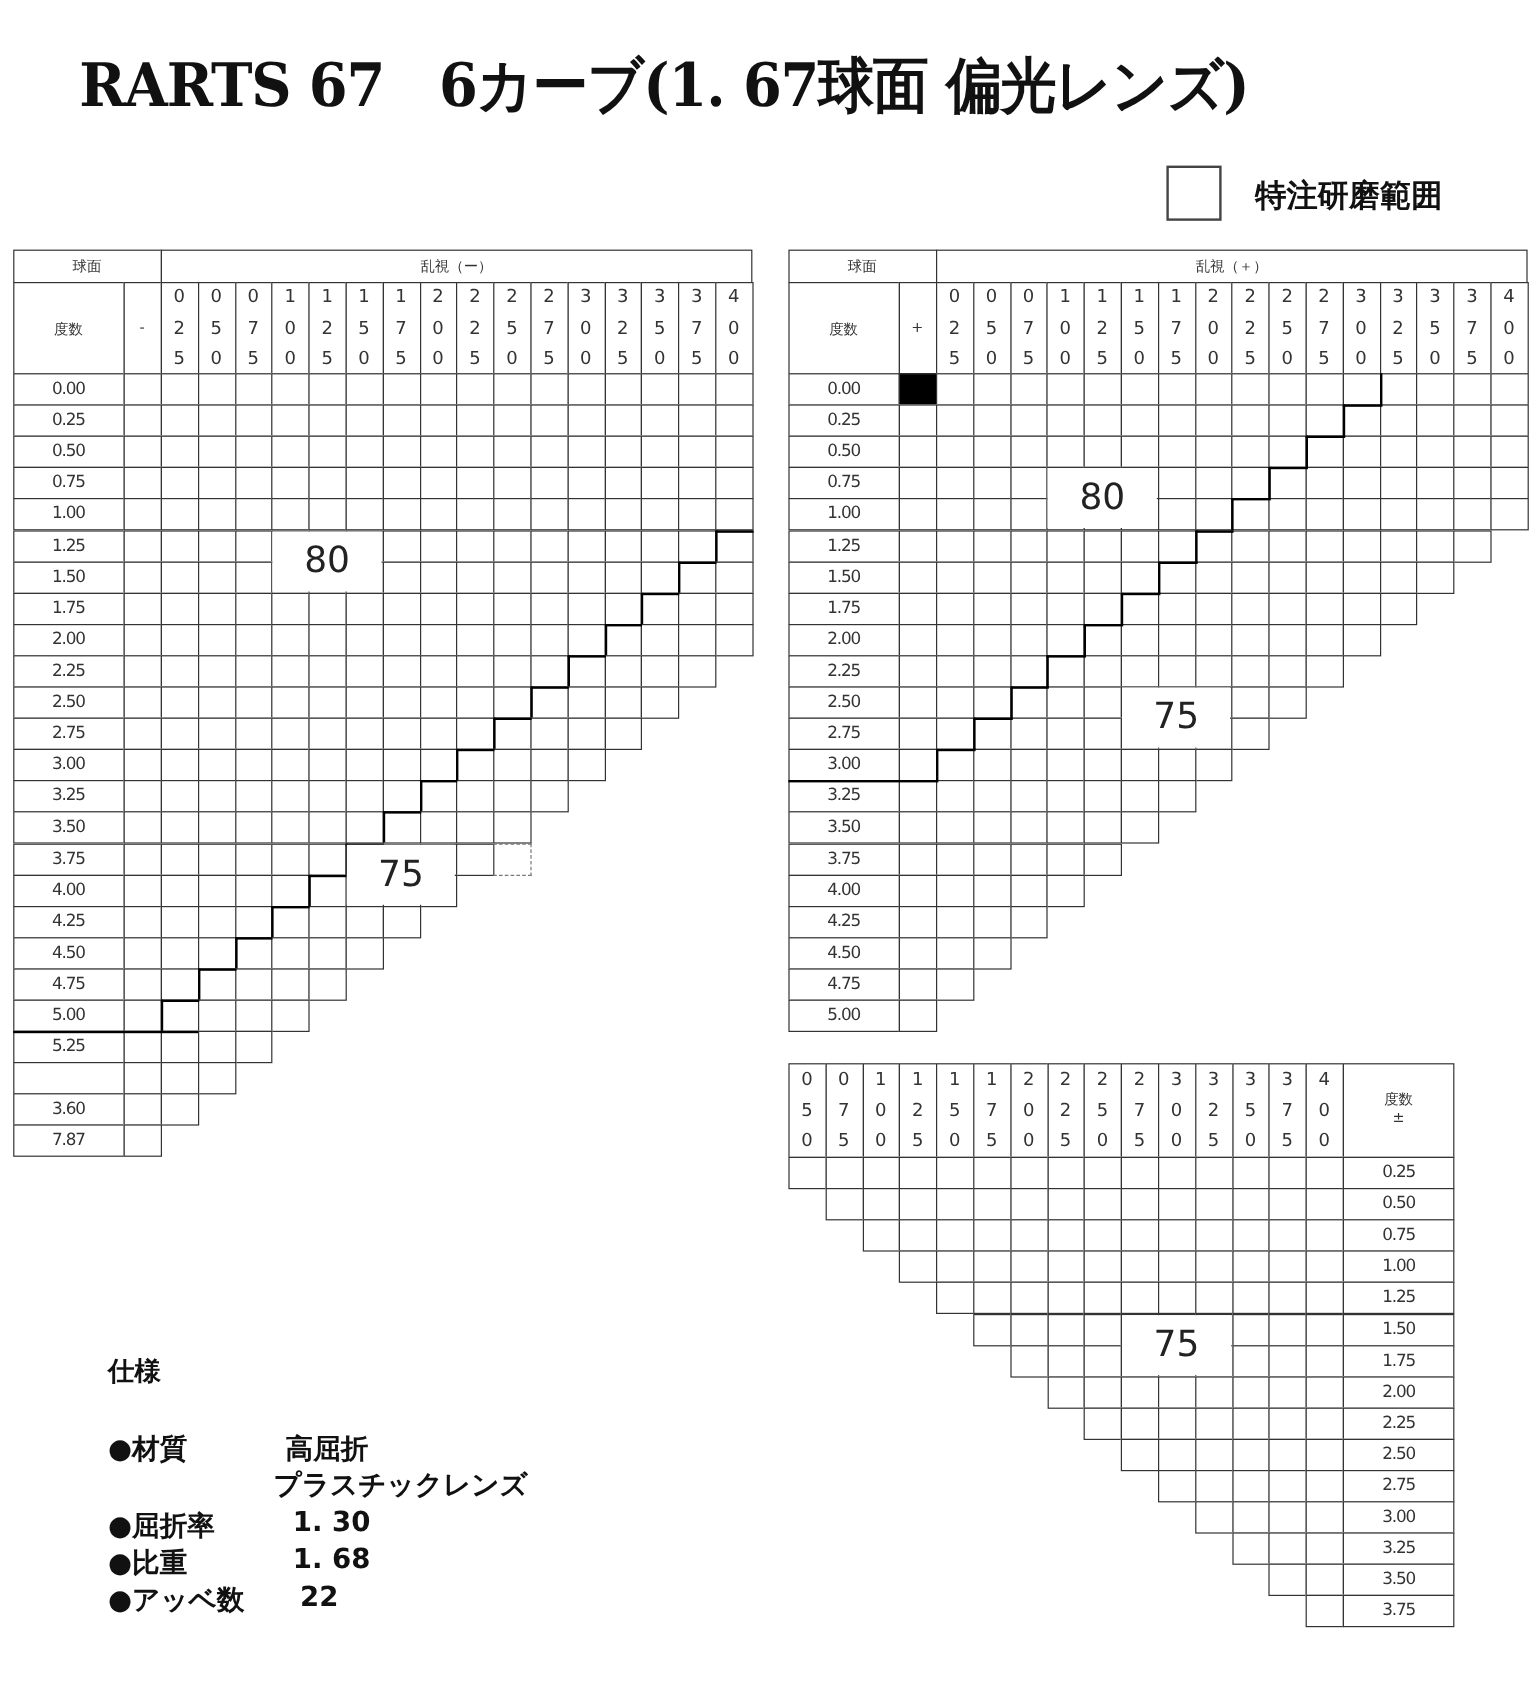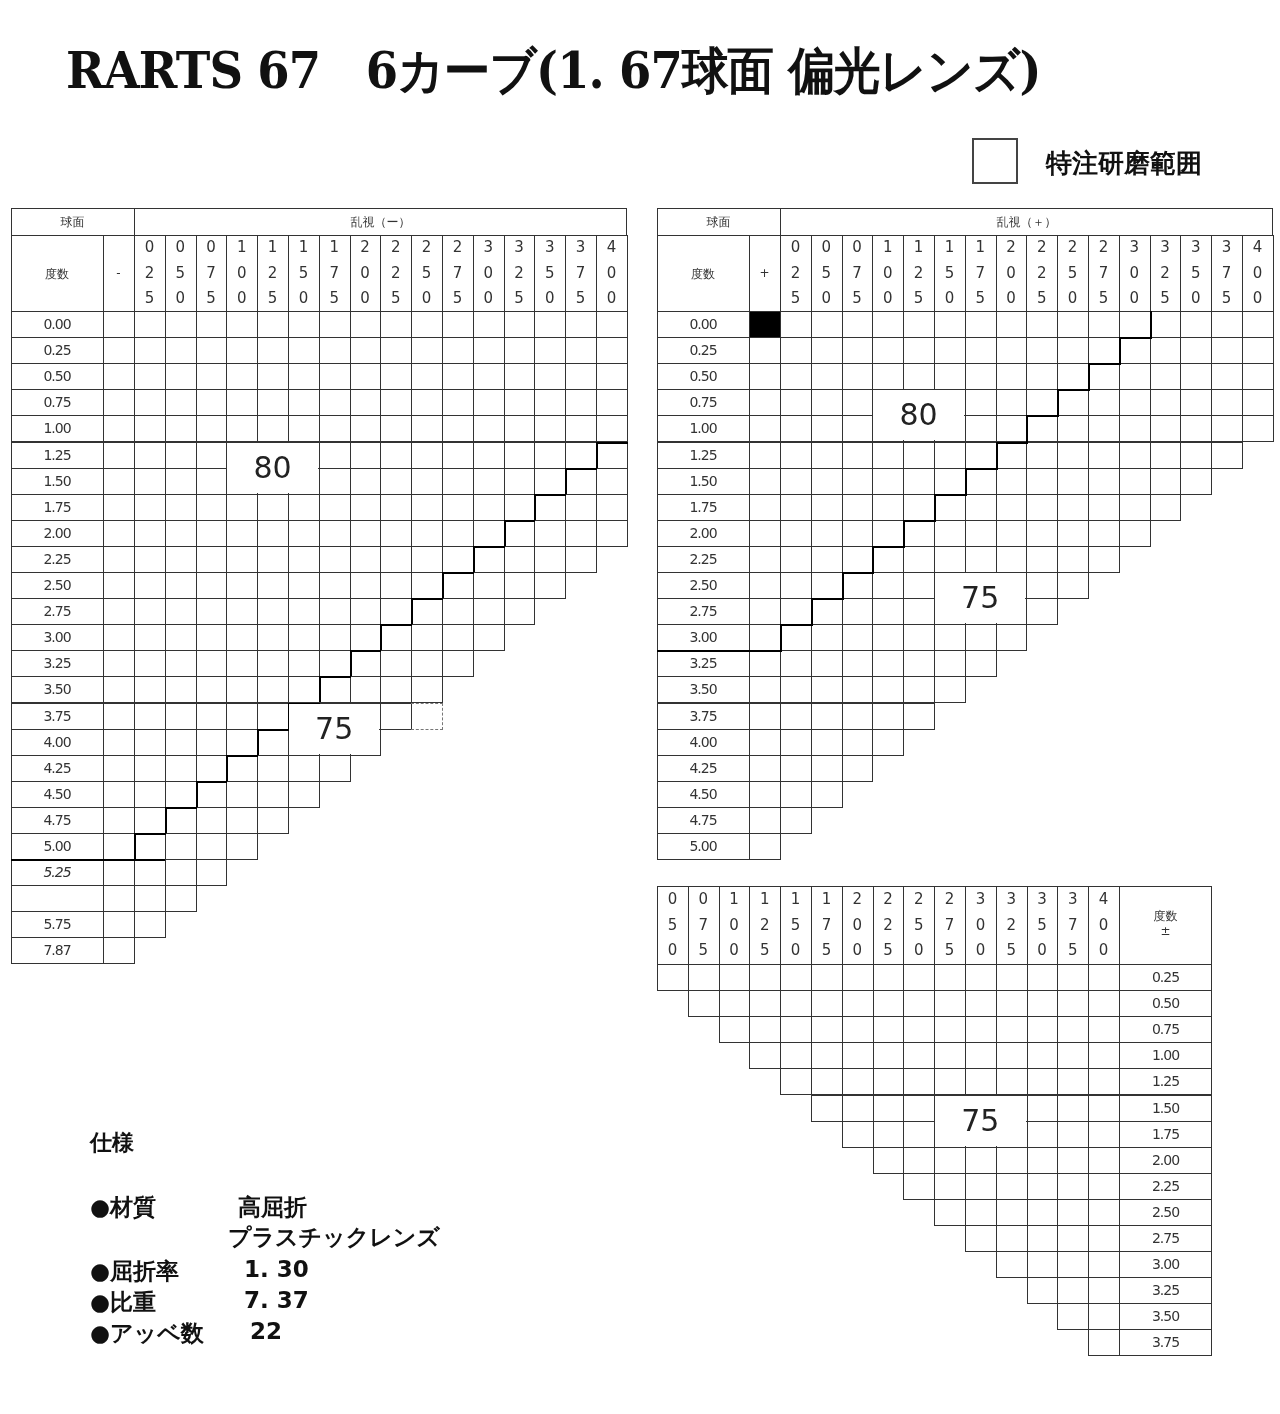--- a/index.html
+++ b/index.html
@@ -415,32 +415,32 @@
     <div class="cell" style="left: 226.4px; top: 806.9px; width: 31.8px; height: 27.1px;"></div>
     <div class="cell" style="left: 257.2px; top: 806.9px; width: 31.8px; height: 27.1px;"></div>
     <div class="cell" style="left: 11px; top: 833px; width: 93px; height: 27.1px;"></div>
     <div class="lbl" style="left: 11px; top: 838px; width: 92px;">5.00</div>
     <div class="cell" style="left: 103px; top: 833px; width: 32px; height: 27.1px;"></div>
     <div class="cell" style="left: 134px; top: 833px; width: 31.8px; height: 27.1px;"></div>
     <div class="cell" style="left: 164.8px; top: 833px; width: 31.8px; height: 27.1px;"></div>
     <div class="cell" style="left: 195.6px; top: 833px; width: 31.8px; height: 27.1px;"></div>
     <div class="cell" style="left: 226.4px; top: 833px; width: 31.8px; height: 27.1px;"></div>
     <div class="cell" style="left: 11px; top: 859.1px; width: 93px; height: 27.1px;"></div>
-    <div class="lbl" style="left: 11px; top: 864.1px; width: 92px; font-style: italic;">5.25</div>
+    <div class="lbl" style="left: 11px; top: 864.1px; width: 92px;">5.25</div>
     <div class="cell" style="left: 103px; top: 859.1px; width: 32px; height: 27.1px;"></div>
     <div class="cell" style="left: 134px; top: 859.1px; width: 31.8px; height: 27.1px;"></div>
     <div class="cell" style="left: 164.8px; top: 859.1px; width: 31.8px; height: 27.1px;"></div>
     <div class="cell" style="left: 195.6px; top: 859.1px; width: 31.8px; height: 27.1px;"></div>
     <div class="cell" style="left: 11px; top: 885.2px; width: 93px; height: 27.1px;"></div>
     <div class="lbl" style="left: 11px; top: 936px; width: 92px;">5.50</div>
     <div class="cell" style="left: 103px; top: 885.2px; width: 32px; height: 27.1px;"></div>
     <div class="cell" style="left: 134px; top: 885.2px; width: 31.8px; height: 27.1px;"></div>
     <div class="cell" style="left: 164.8px; top: 885.2px; width: 31.8px; height: 27.1px;"></div>
     <div class="cell" style="left: 11px; top: 911.3px; width: 93px; height: 27.1px;"></div>
-    <div class="lbl" style="left: 11px; top: 916.3px; width: 92px;">5.75</div>
+    <div class="lbl" style="left: 11px; top: 916.3px; width: 92px;">3.60</div>
     <div class="cell" style="left: 103px; top: 911.3px; width: 32px; height: 27.1px;"></div>
     <div class="cell" style="left: 134px; top: 911.3px; width: 31.8px; height: 27.1px;"></div>
     <div class="cell" style="left: 11px; top: 937.4px; width: 93px; height: 27.1px;"></div>
     <div class="lbl" style="left: 11px; top: 942.4px; width: 92px;">7.87</div>
     <div class="cell" style="left: 103px; top: 937.4px; width: 32px; height: 27.1px;"></div>
     <div class="stair" style="left: 596px; top: 441.5px; width: 31.8px; height: 2px;"></div>
     <div class="stair" style="left: 596px; top: 441.5px; width: 2px; height: 26.1px;"></div>
     <div class="stair" style="left: 565.2px; top: 467.6px; width: 31.8px; height: 2px;"></div>
     <div class="stair" style="left: 565.2px; top: 467.6px; width: 2px; height: 26.1px;"></div>
     <div class="stair" style="left: 534.4px; top: 493.7px; width: 31.8px; height: 2px;"></div>
@@ -1059,16 +1059,16 @@
   </div>
 
 <div class="specs">
   <div class="row" style="left:0;top:0;font-size:22px">仕様</div>
   <div class="row" style="left:0;top:64px">●材質</div>
   <div class="row" style="left:148px;top:64px">高屈折</div>
   <div class="row" style="left:138px;top:94px">プラスチックレンズ</div>
   <div class="row" style="left:0;top:128px">●屈折率</div>
   <div class="row" style="left:154px;top:128px">1. 30</div>
   <div class="row" style="left:0;top:159px">●比重</div>
-  <div class="row" style="left:154px;top:159px">7. 37</div>
+  <div class="row" style="left:154px;top:159px">1. 68</div>
   <div class="row" style="left:0;top:190px">●アッベ数</div>
   <div class="row" style="left:160px;top:190px">22</div>
 </div>
 
 </body></html>

